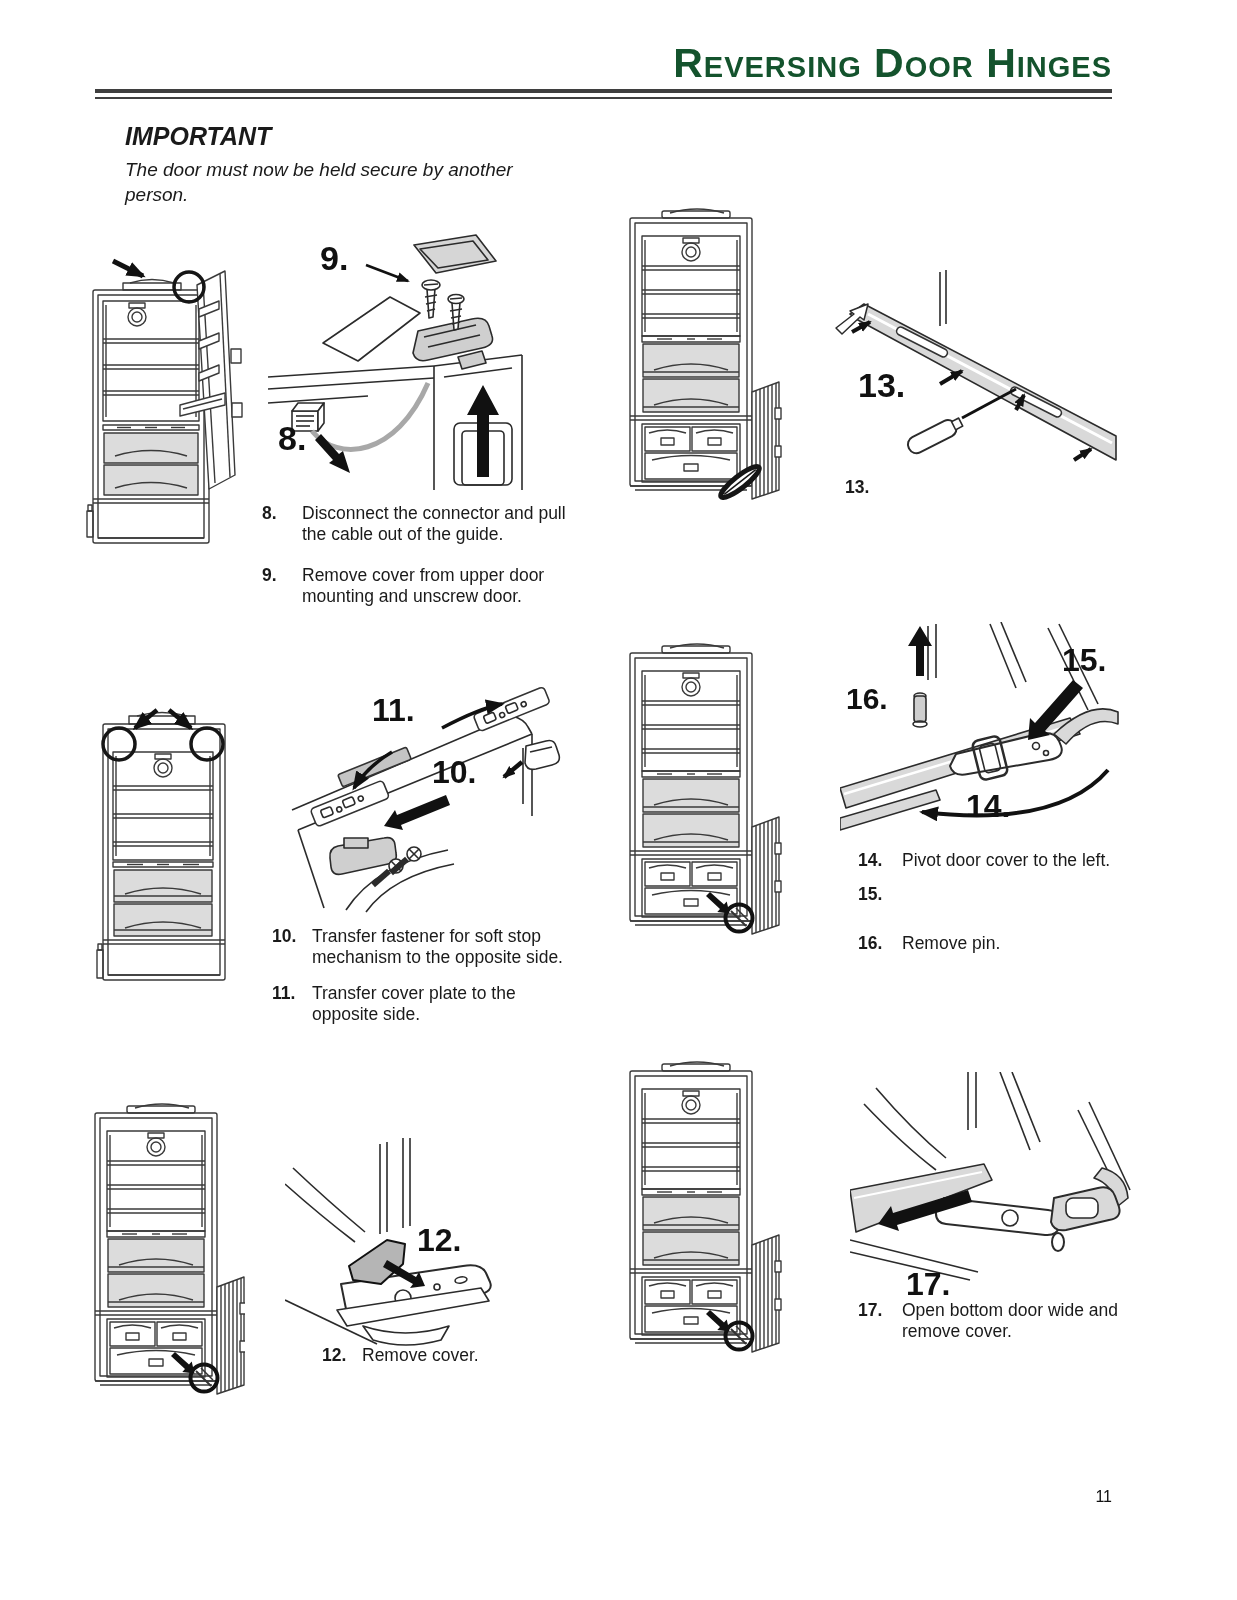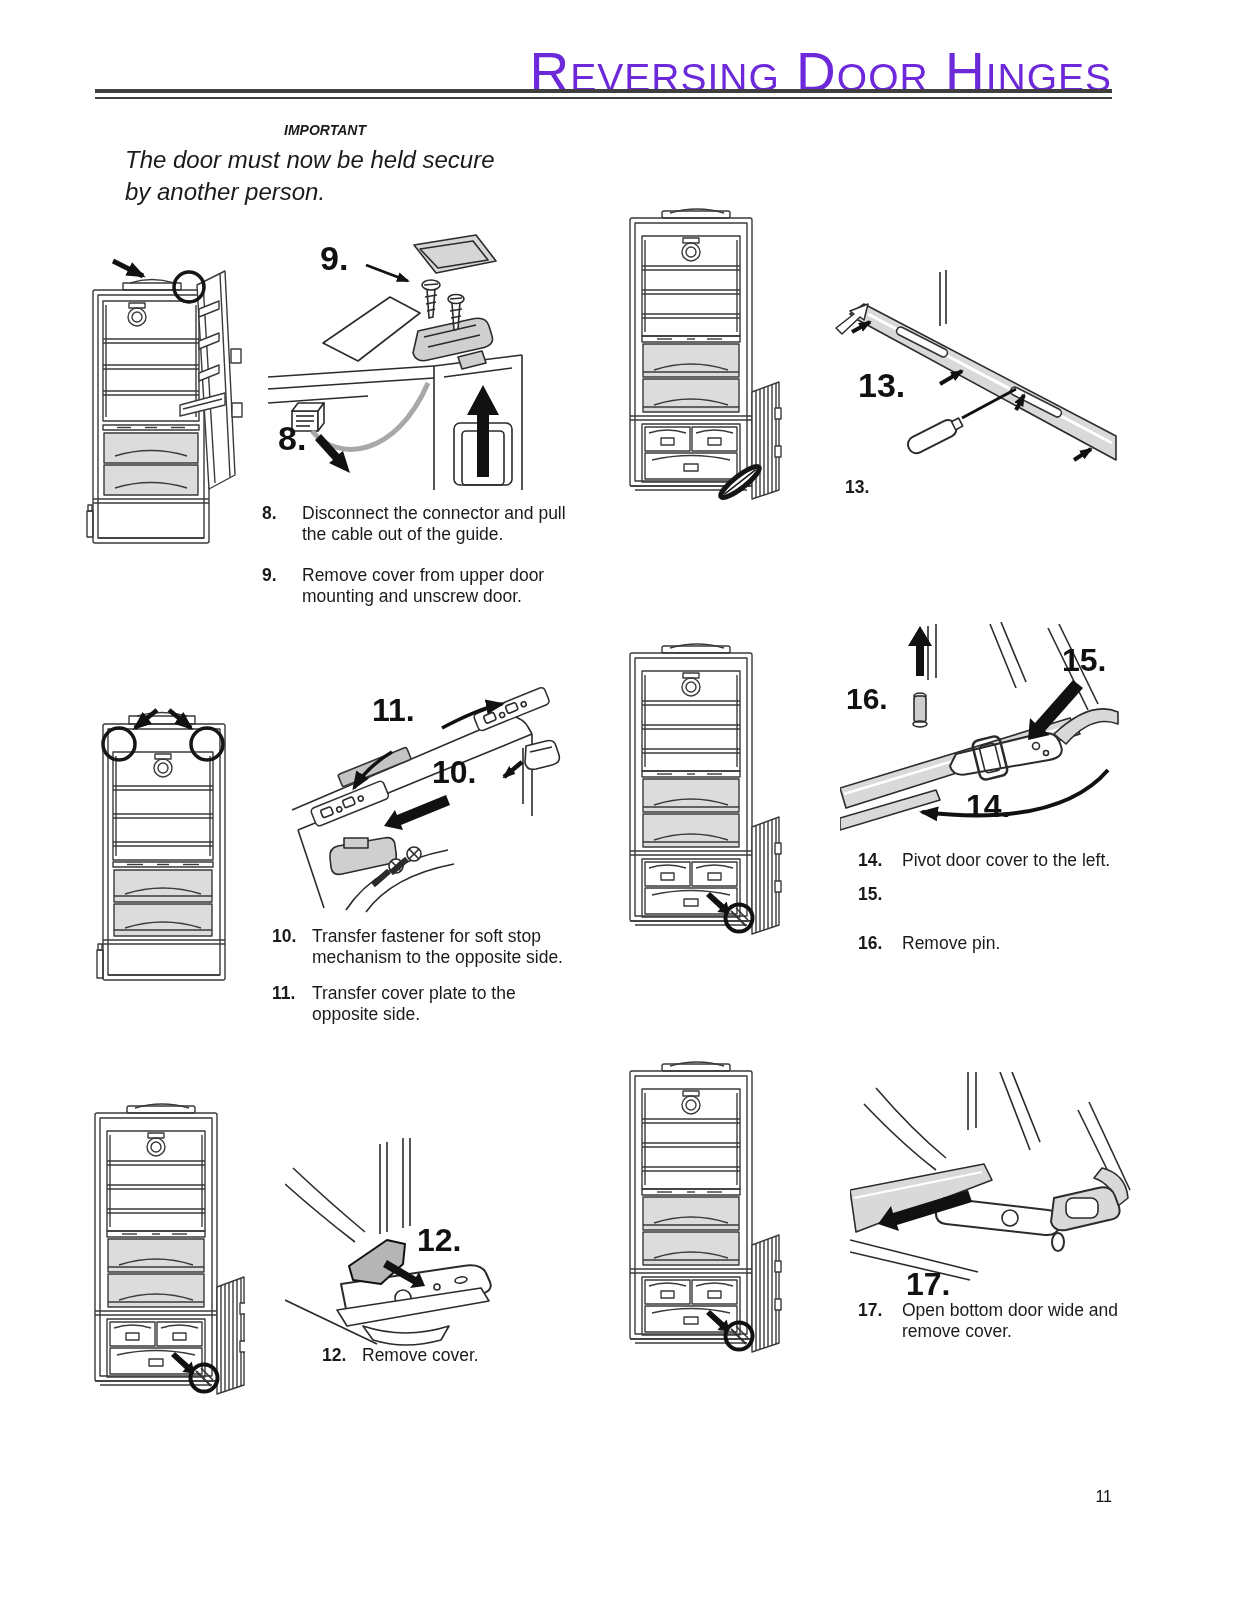--- a/index.html
+++ b/index.html
@@ -3,30 +3,30 @@
 <meta charset="utf-8">
 <style>
   html,body{margin:0;padding:0;background:#fff;}
   #page{
     position:relative;width:1237px;height:1600px;background:#fff;overflow:hidden;
     font-family:"Liberation Sans","DejaVu Sans",sans-serif;color:#1a1a1a;
   }
   
   #title{
     position:absolute;top:40px;right:125px;
-    font-size:55px;font-weight:normal;font-variant:small-caps;letter-spacing:1px;
-    color:#6d28d9;white-space:nowrap;
+    font-size:41px;font-weight:bold;font-variant:small-caps;letter-spacing:1px;
+    color:#14532d;white-space:nowrap;
   }
   .rule{position:absolute;left:95px;width:1017px;background:#3f3f3f;}
   #rule1{top:89px;height:4px;}
   #rule2{top:97px;height:2px;}
   
   #notice{position:absolute;left:125px;top:122px;width:400px;}
-  #notice .heading{font-size:14px;font-weight:bold;font-style:italic;text-align:center;margin-bottom:6px;}
-  #notice .body{font-size:24px;font-style:italic;line-height:1.32;}
+  #notice .heading{font-size:25px;font-weight:bold;font-style:italic;margin-bottom:6px;}
+  #notice .body{font-size:19px;font-style:italic;line-height:1.32;}
   
   .fig{position:absolute;}
   .fig svg{display:block;width:100%;height:100%;}
   .fig-label{position:absolute;font-weight:bold;color:#111;line-height:1;white-space:nowrap;}
   
   .caption{position:absolute;display:flex;font-size:17.5px;line-height:1.22;}
   .cap-num{flex:0 0 40px;font-weight:bold;}
   .cap-text{flex:1 1 auto;}
   
   #f1{left:85px;top:253px;width:160px;height:300px;}

